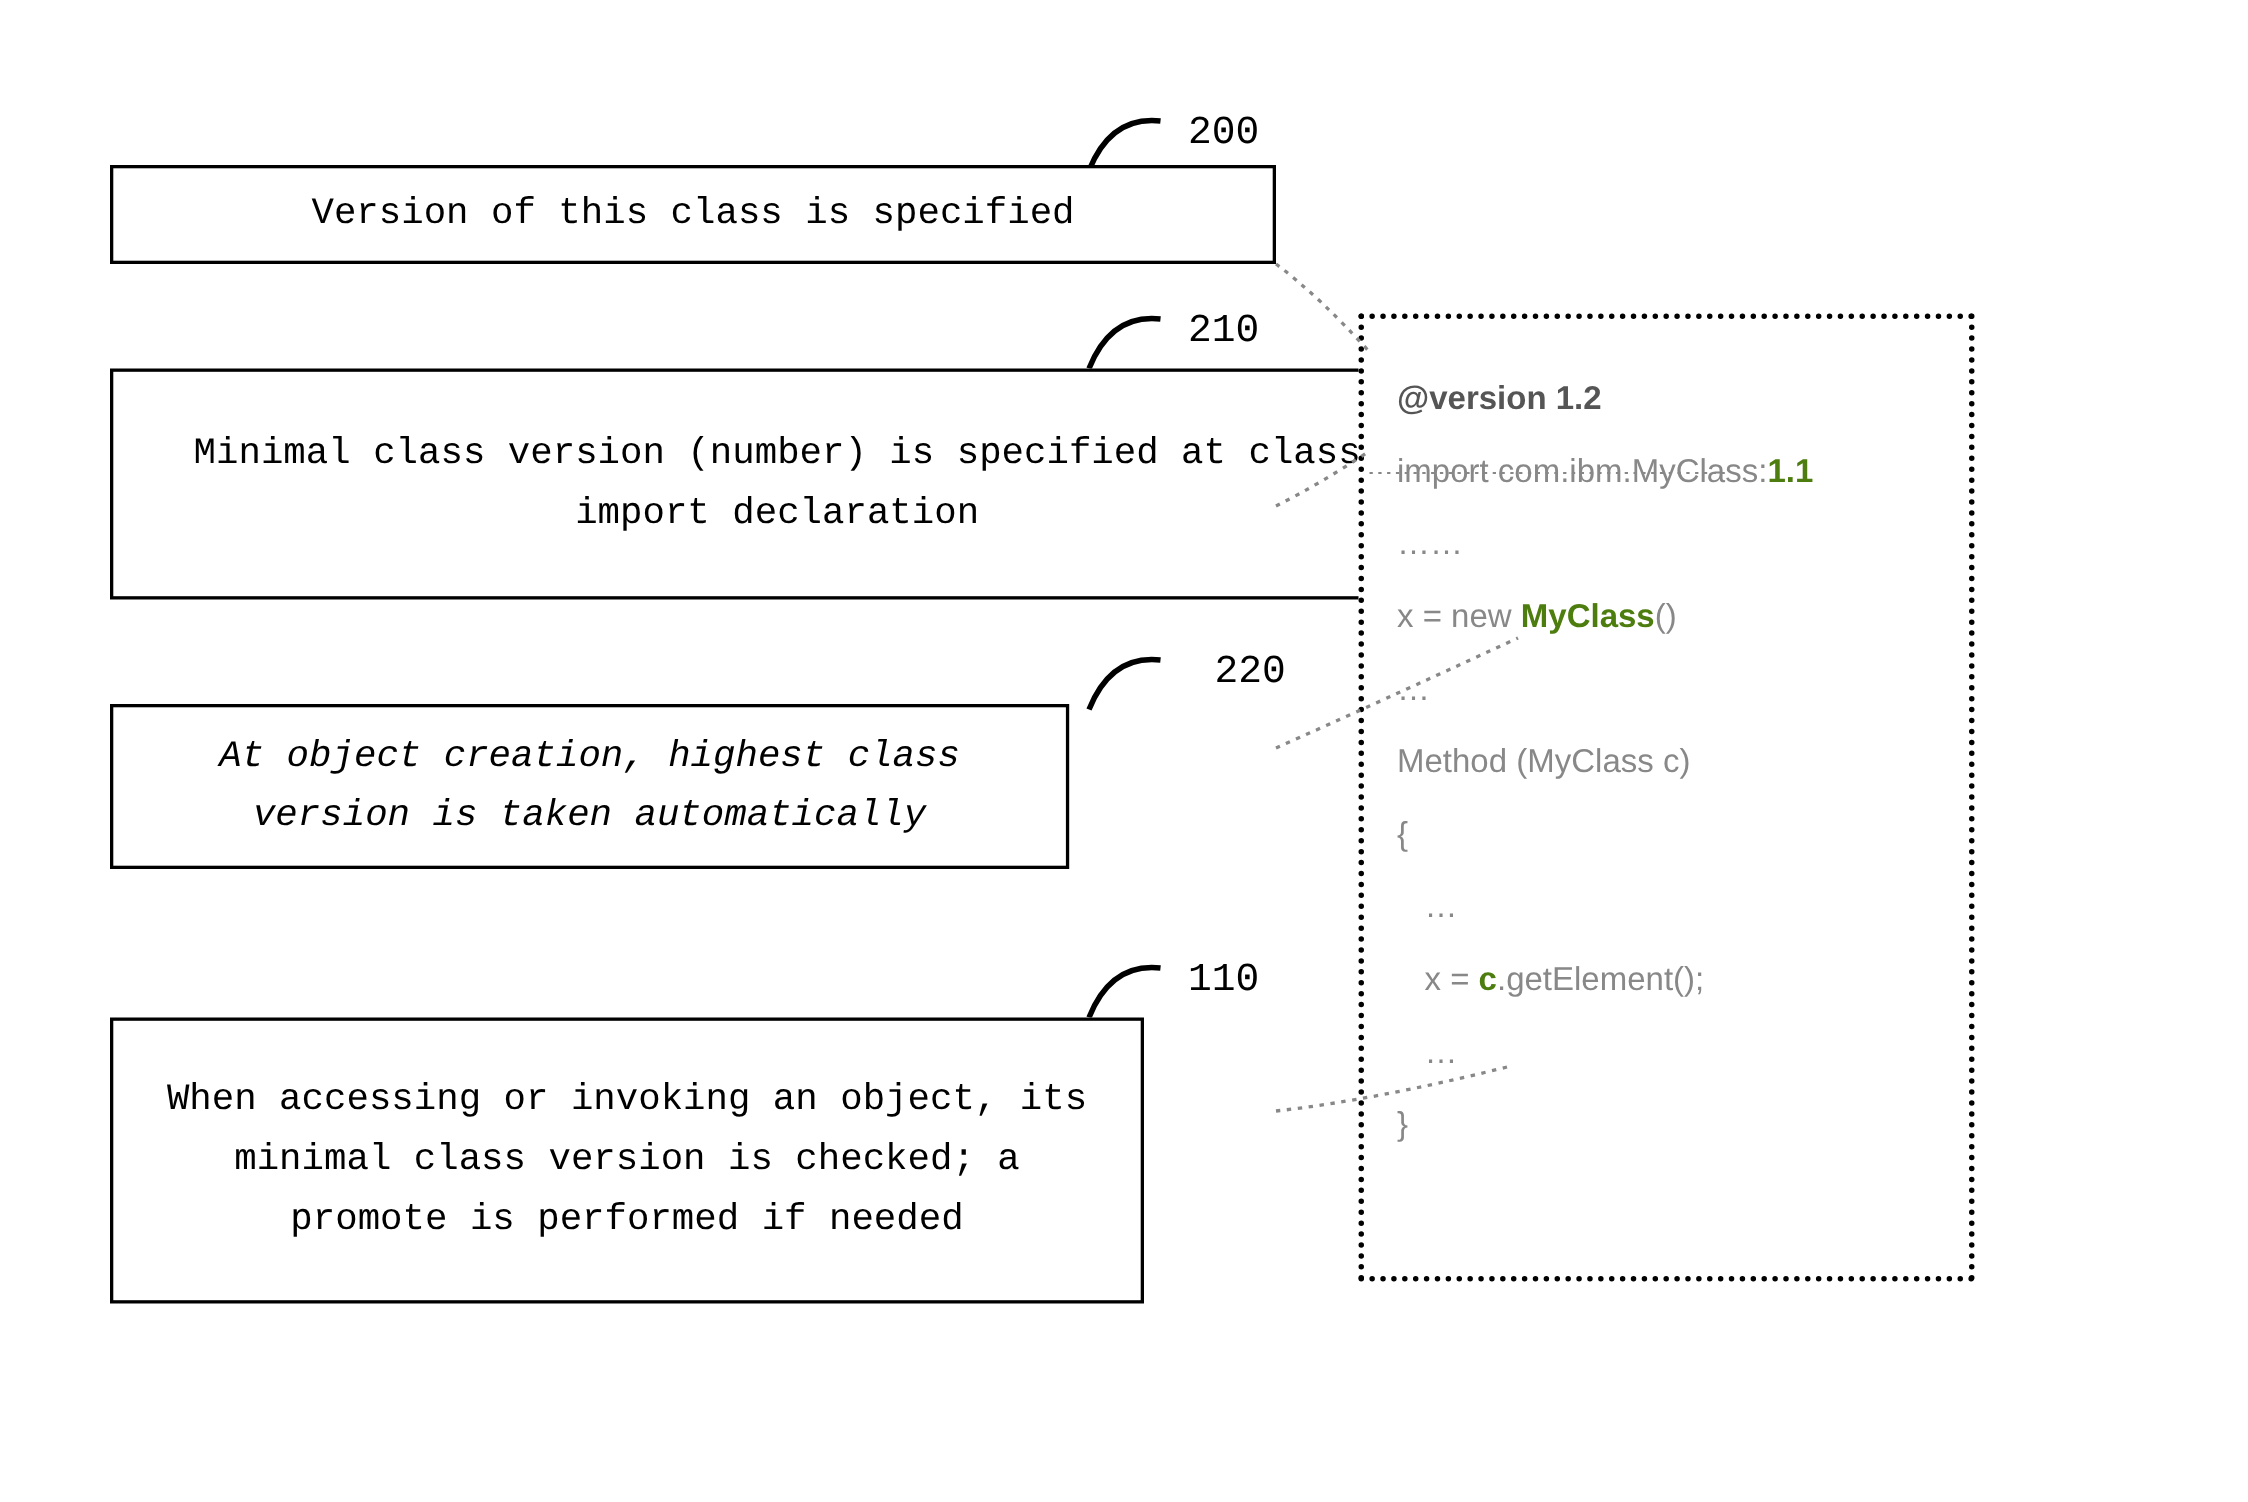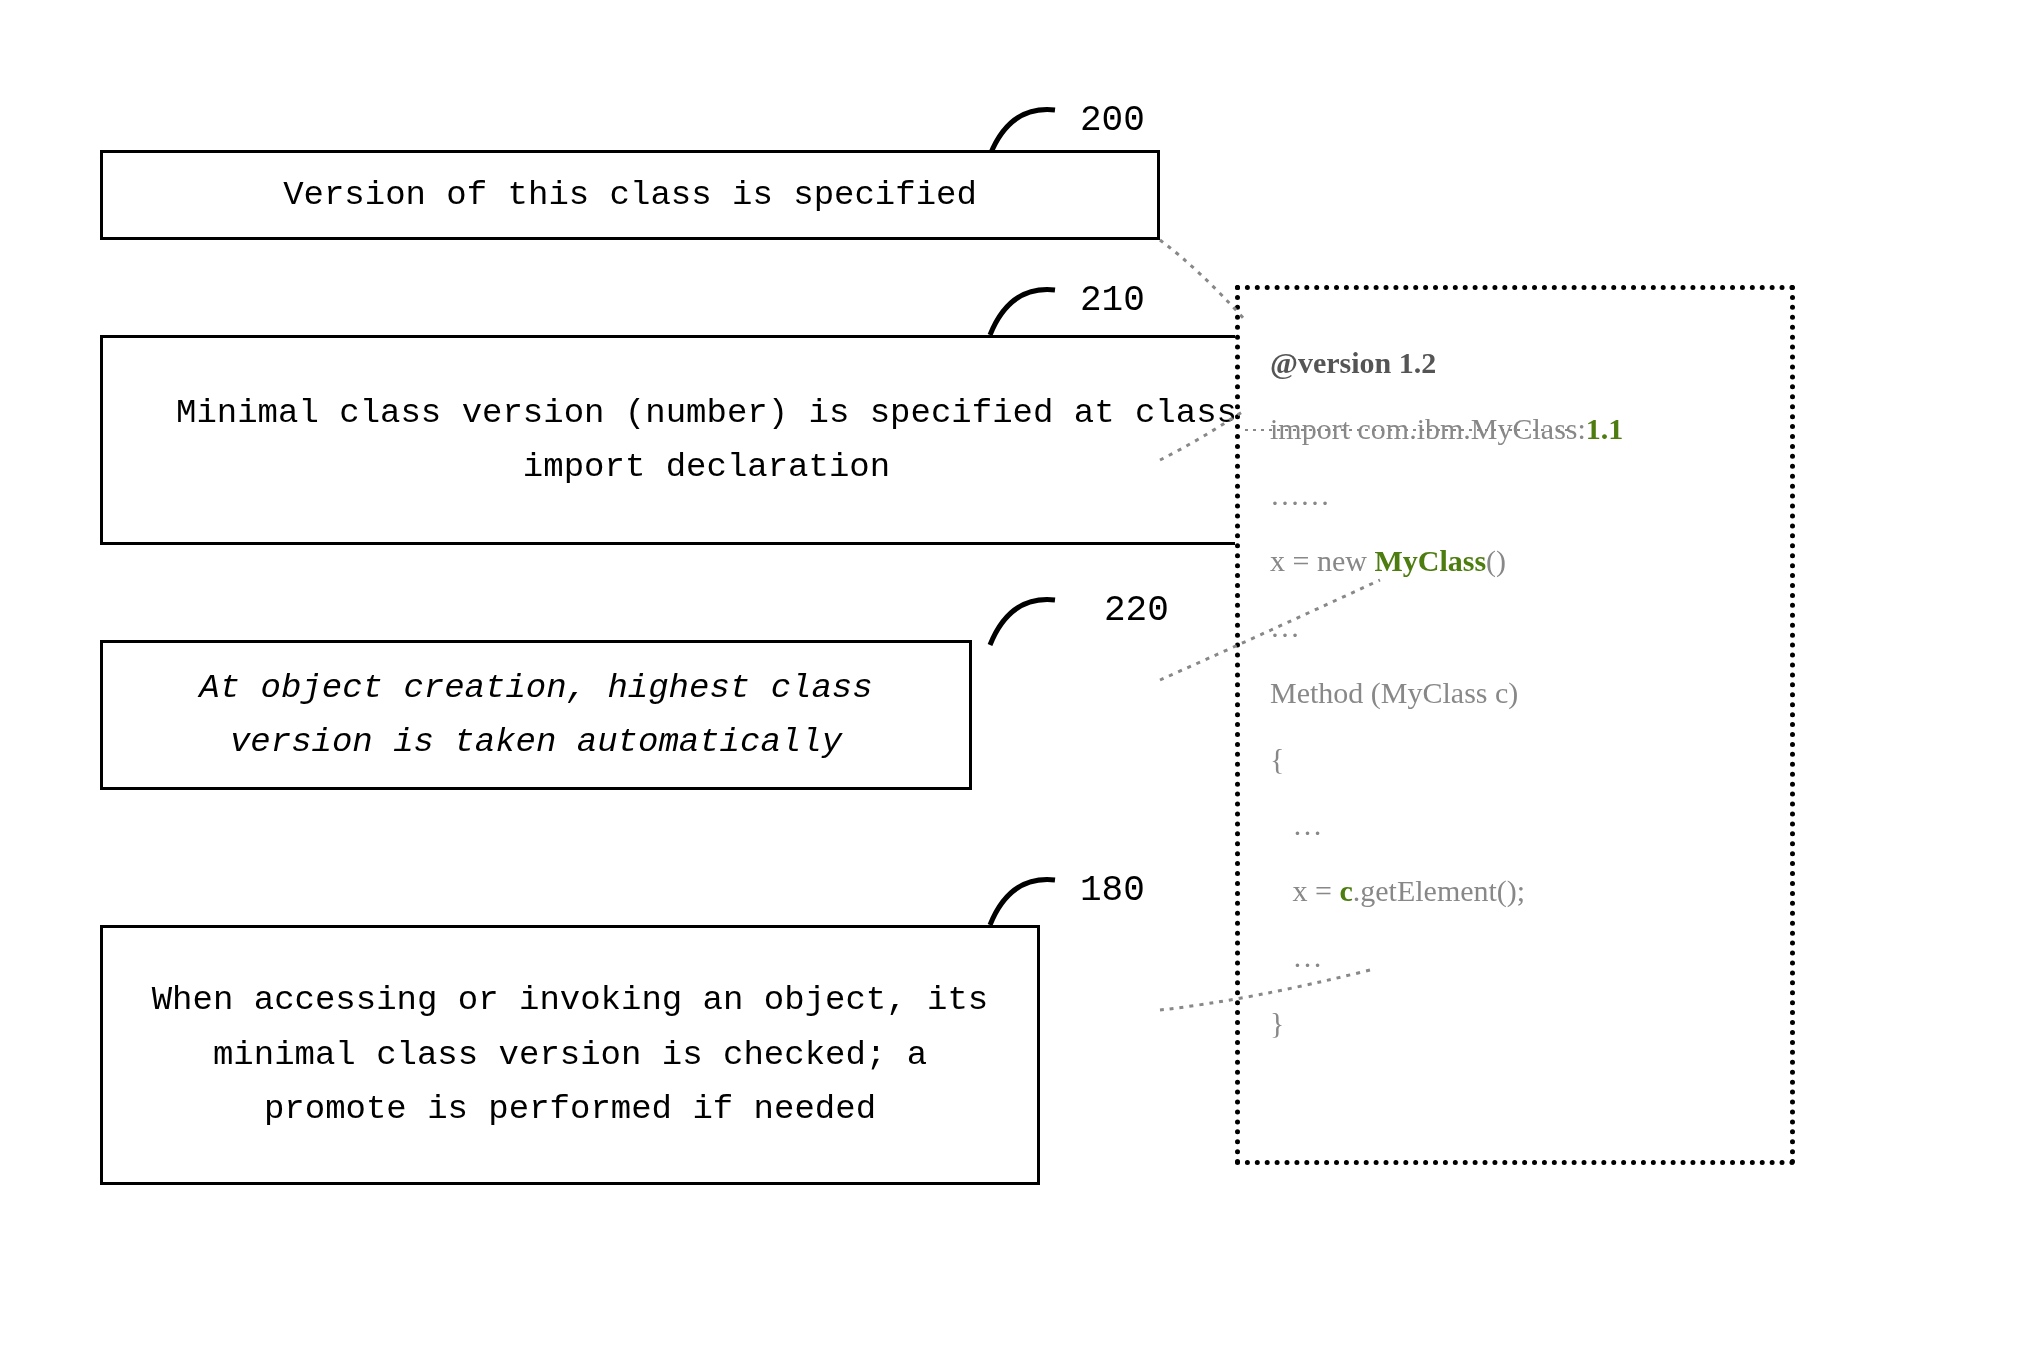--- a/index.html
+++ b/index.html
@@ -28,42 +28,42 @@
   font-size: 36px;
 }
 .hook {
   position: absolute;
   pointer-events: none;
 }
 .hook svg { overflow: visible; }
 .code-box {
   position: absolute;
   border: 5px dotted #000;
-  font-family: Liberation Serif, serif;
+  font-family: Liberation Sans, sans-serif;
   font-size: 30px;
   color: #888;
   padding: 40px 30px;
   line-height: 2.2;
   background: #fff;
 }
 .code-box .line { white-space: pre; }
 .code-box b.dk { color: #555; font-weight: bold; }
 .code-box b.dk2 { color: #4d7c0f; font-weight: bold; }
 .connector {
   position: absolute;
   pointer-events: none;
 }
 </style>
 </head>
 <body>
 
 <div class="label" style="left:1080px; top:100px;text-align:center;">200</div>
 <div class="label" style="left:1080px; top:280px;">210</div>
 <div class="label" style="left:1104px; top:590px;">220</div>
-<div class="label" style="left:1080px; top:870px;">180</div>
+<div class="label" style="left:1080px; top:870px;">110</div>
 
 <div class="hook" style="left:990px; top:100px;">
   <svg width="80" height="60">
       <path d="M 0 55 Q 20 5 65 10" stroke="#000" stroke-width="5" fill="none"></path>
     </svg>
 </div>
 <div class="hook" style="left:990px; top:280px;">
   <svg width="80" height="60">
       <path d="M 0 55 Q 20 5 65 10" stroke="#000" stroke-width="5" fill="none"></path>
     </svg>

